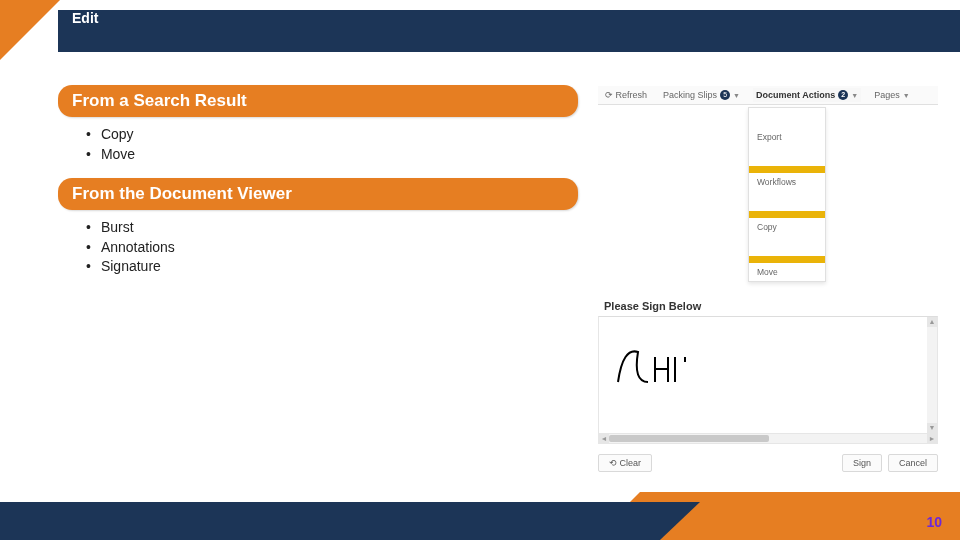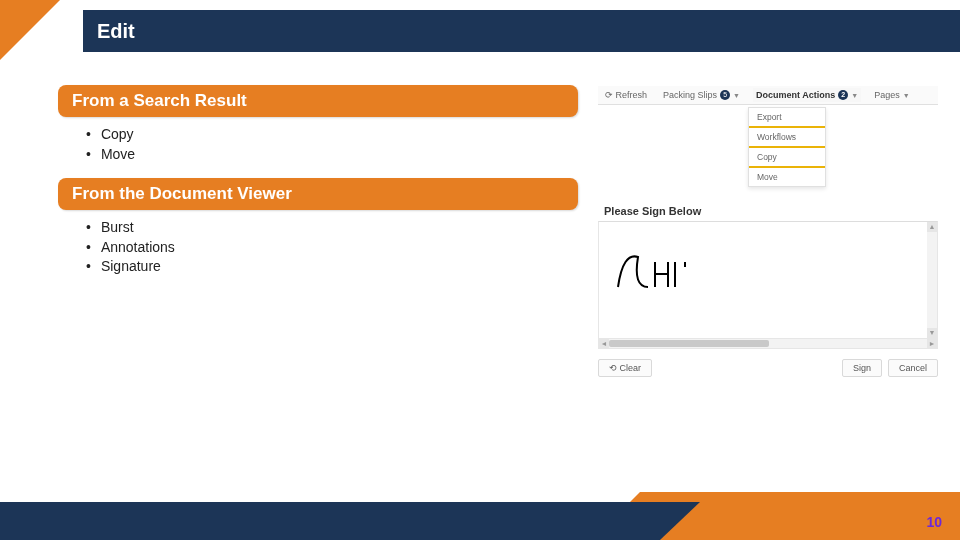--- a/index.html
+++ b/index.html
@@ -21,40 +21,38 @@
   }
   
   .title-bar {
     position: absolute;
     top: 10px; left: 58px;
     right: 0;
     height: 42px;
     background: #1c3557;
     color: #fff;
     display: flex;
-    align-items: center;
     padding-left: 14px;
-    font-size: 20px;
-    font-weight: bold;
-    margin-left: 25px;
+    font-size: 14px;
+    font-weight: bold;
   }
   
   .content-left {
     position: absolute;
     top: 85px;
     left: 58px;
     width: 520px;
   }
   .section-pill {
     background: #e67e22;
     color: #fff;
     font-size: 17px;
     font-weight: bold;
     padding: 6px 14px;
-    border-radius: 8px;
+    border-radius: 14px;
     margin-bottom: 8px;
     box-shadow: 1px 1px 2px rgba(0,0,0,0.15);
   }
   .bullets {
     list-style: none;
     padding-left: 28px;
     margin-bottom: 14px;
     font-size: 14px;
     color: #222;
   }
@@ -90,22 +88,22 @@
 
   .dropdown {
     position: relative;
     margin-left: 150px;
     margin-top: 2px;
     width: 78px;
     background: #fff;
     border: 1px solid #e0e0e0;
     box-shadow: 0 2px 4px rgba(0,0,0,0.1);
   }
-  .dropdown div { padding: 4px 8px; font-size: 8.5px; color:#666; }
-  .dropdown div + div { border-top: 2px solid #eab308; }
+  .dropdown div { padding: 4px 8px; font-size: 8.5px; color:#666;margin-top:20px; }
+  .dropdown div + div { border-top: 7px solid #eab308; }
 
   .sign-label {
     margin-top: 14px;
     font-size: 11px;
     font-weight: bold;
     color: #333;
     padding: 4px 6px;
   }
   .sign-area {
     position: relative;

